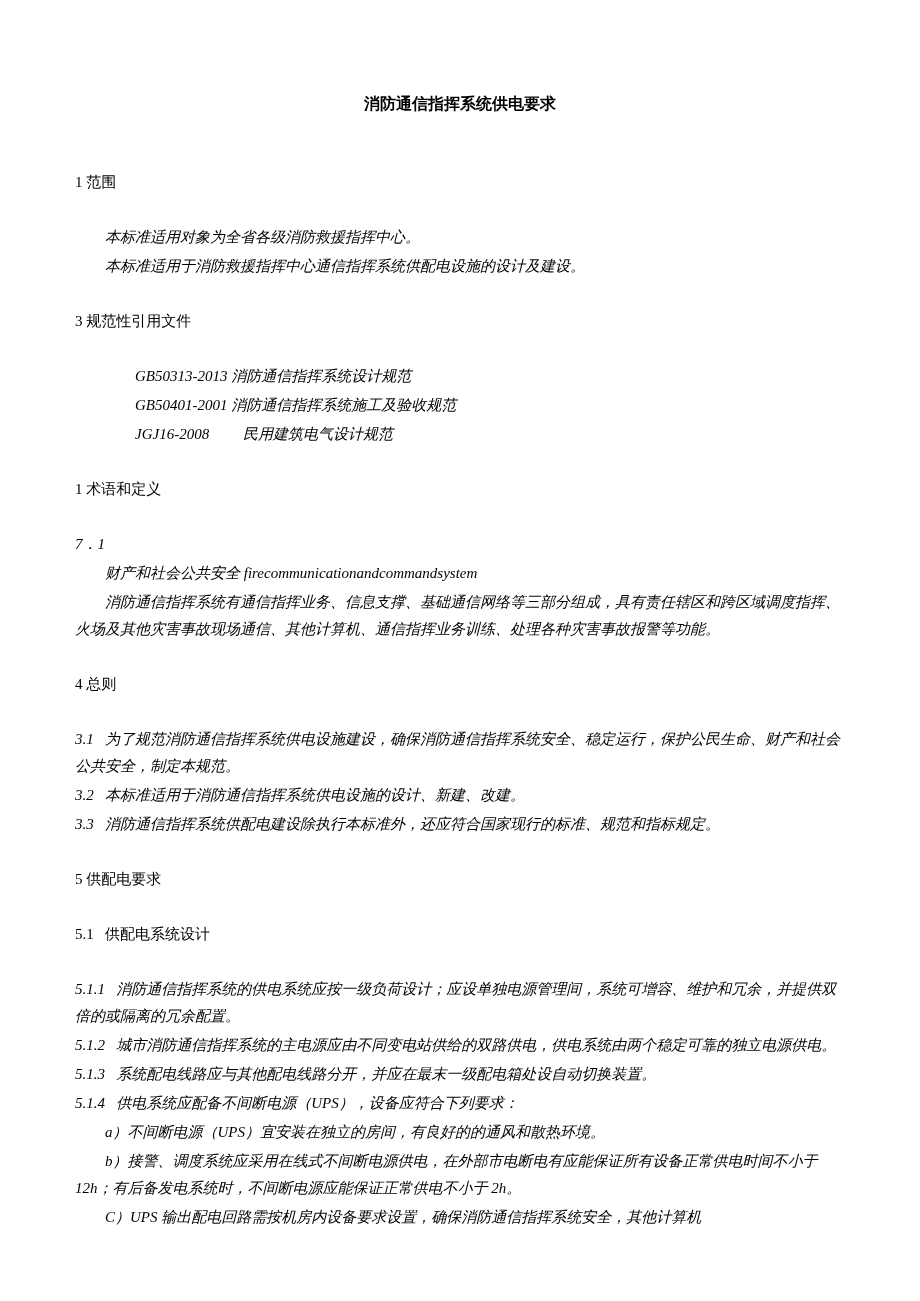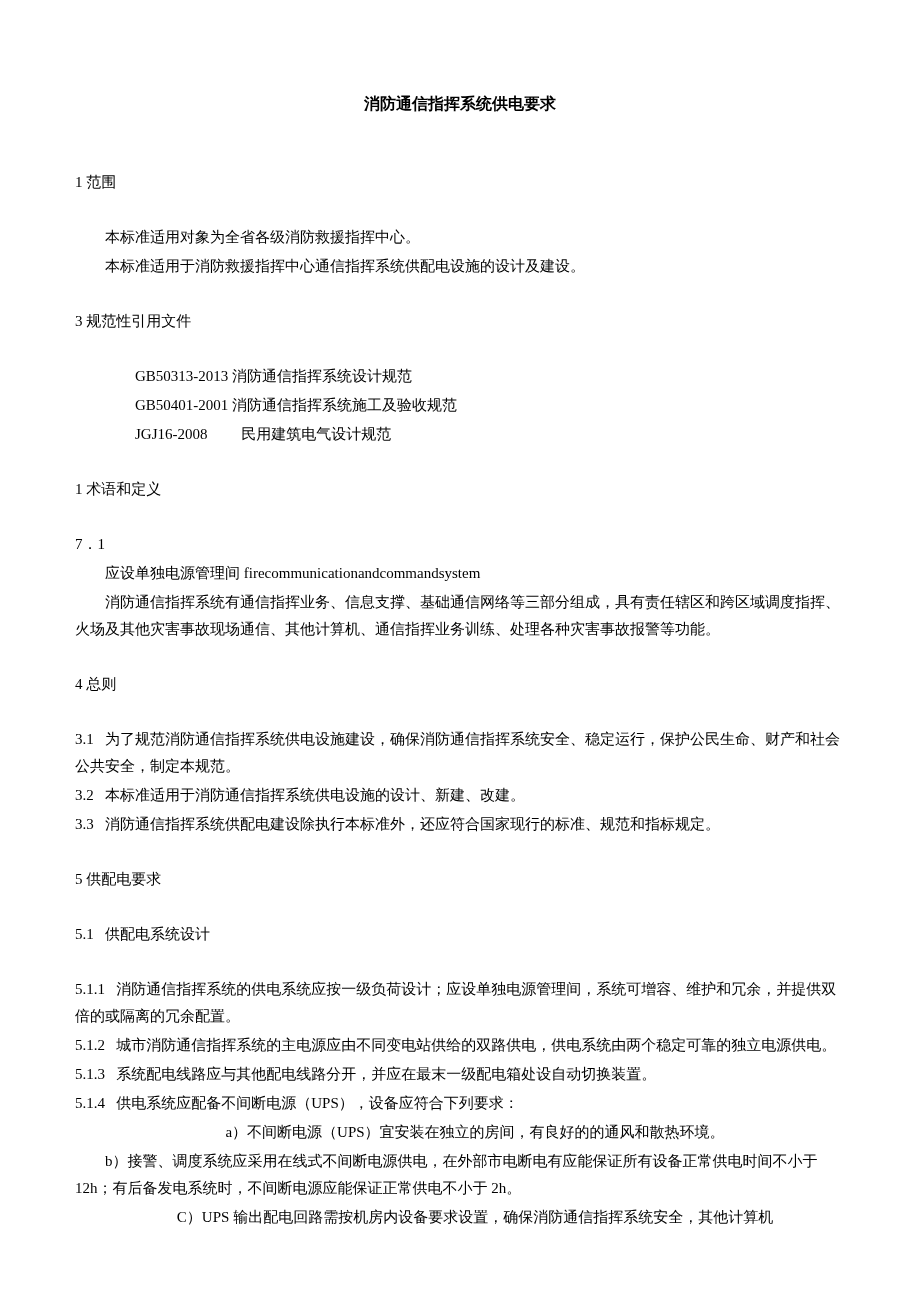--- a/index.html
+++ b/index.html
@@ -30,43 +30,43 @@
     }
     .indent {
       text-indent: 2em;
     }
     .ref-line {
       padding-left: 4em;
     }
     .para {
       margin-top: 2px;
       margin-bottom: 2px;
+      font-style: italic;
     }
     .sub-item {
       padding-left: 2em;
-      text-align: center;
     }
   </style>
 </head>
 <body>
 
 <h1 class="title">消防通信指挥系统供电要求</h1>
 
 <div class="section-heading">1 范围</div>
 <p class="para indent">本标准适用对象为全省各级消防救援指挥中心。</p>
 <p class="para indent">本标准适用于消防救援指挥中心通信指挥系统供配电设施的设计及建设。</p>
 
 <div class="section-heading">3 规范性引用文件</div>
 <p class="para ref-line">GB50313-2013 消防通信指挥系统设计规范</p>
 <p class="para ref-line">GB50401-2001 消防通信指挥系统施工及验收规范</p>
 <p class="para ref-line">JGJ16-2008&nbsp;&nbsp;&nbsp;&nbsp;&nbsp;&nbsp;&nbsp;&nbsp;&nbsp;民用建筑电气设计规范</p>
 
 <div class="section-heading">1 术语和定义</div>
 <p class="para">7．1</p>
-<p class="para indent">应设单独电源管理间 firecommunicationandcommandsystem</p>
+<p class="para indent">财产和社会公共安全 firecommunicationandcommandsystem</p>
 <p class="para"><span style="display:inline-block;width:2em;"></span><span>消防通信指挥系统有通信指挥业务、信息支撑、基础通信网络等三部分组成，具有责任辖区和跨区域调度指挥、火场及其他灾害事故现场通信、其他计算机、通信指挥业务训练、处理各种灾害事故报警等功能。</span></p>
 
 <div class="section-heading">4 总则</div>
 <p class="para">3.1&nbsp;&nbsp;&nbsp;为了规范消防通信指挥系统供电设施建设，确保消防通信指挥系统安全、稳定运行，保护公民生命、财产和社会公共安全，制定本规范。</p>
 <p class="para">3.2&nbsp;&nbsp;&nbsp;本标准适用于消防通信指挥系统供电设施的设计、新建、改建。</p>
 <p class="para">3.3&nbsp;&nbsp;&nbsp;消防通信指挥系统供配电建设除执行本标准外，还应符合国家现行的标准、规范和指标规定。</p>
 
 <div class="section-heading">5 供配电要求</div>
 <div class="section-heading">5.1&nbsp;&nbsp;&nbsp;供配电系统设计</div>
 <p class="para">5.1.1&nbsp;&nbsp;&nbsp;消防通信指挥系统的供电系统应按一级负荷设计；应设单独电源管理间，系统可增容、维护和冗余，并提供双倍的或隔离的冗余配置。</p>

